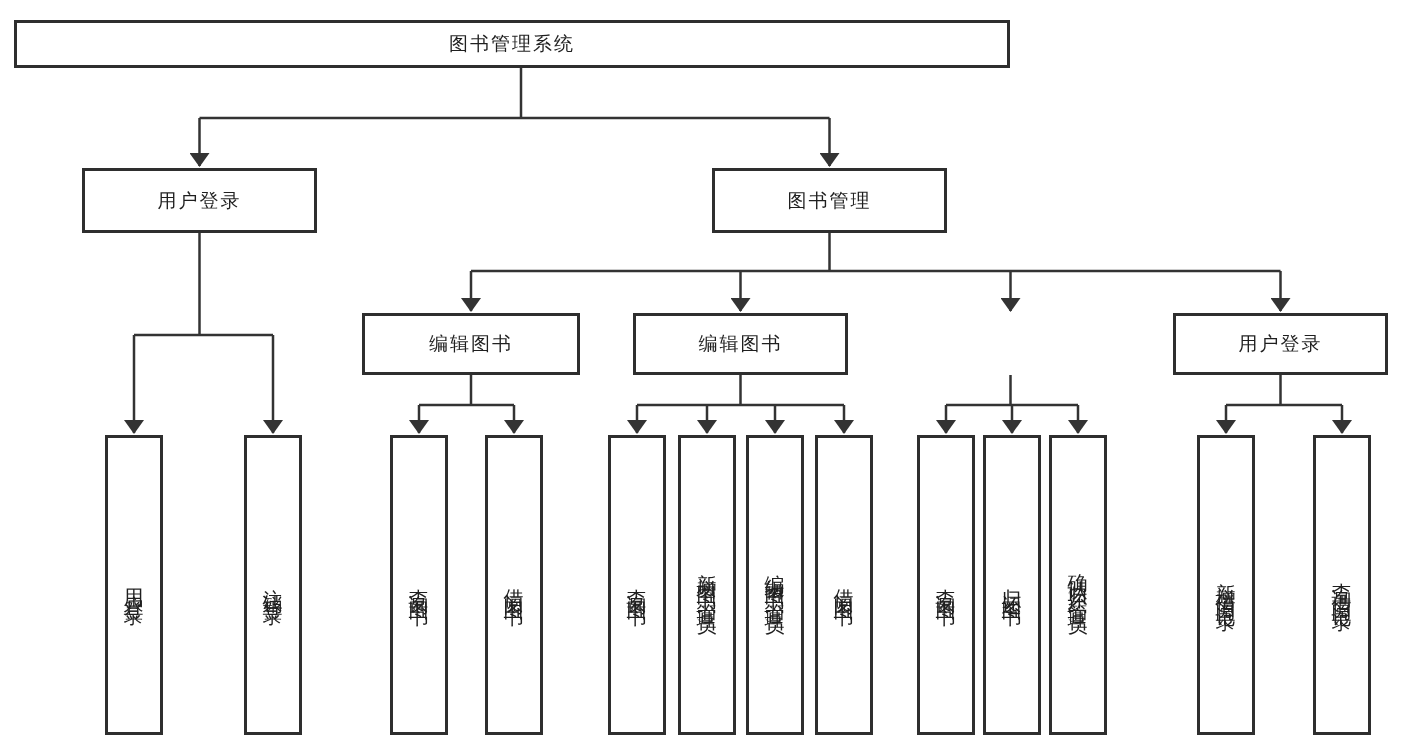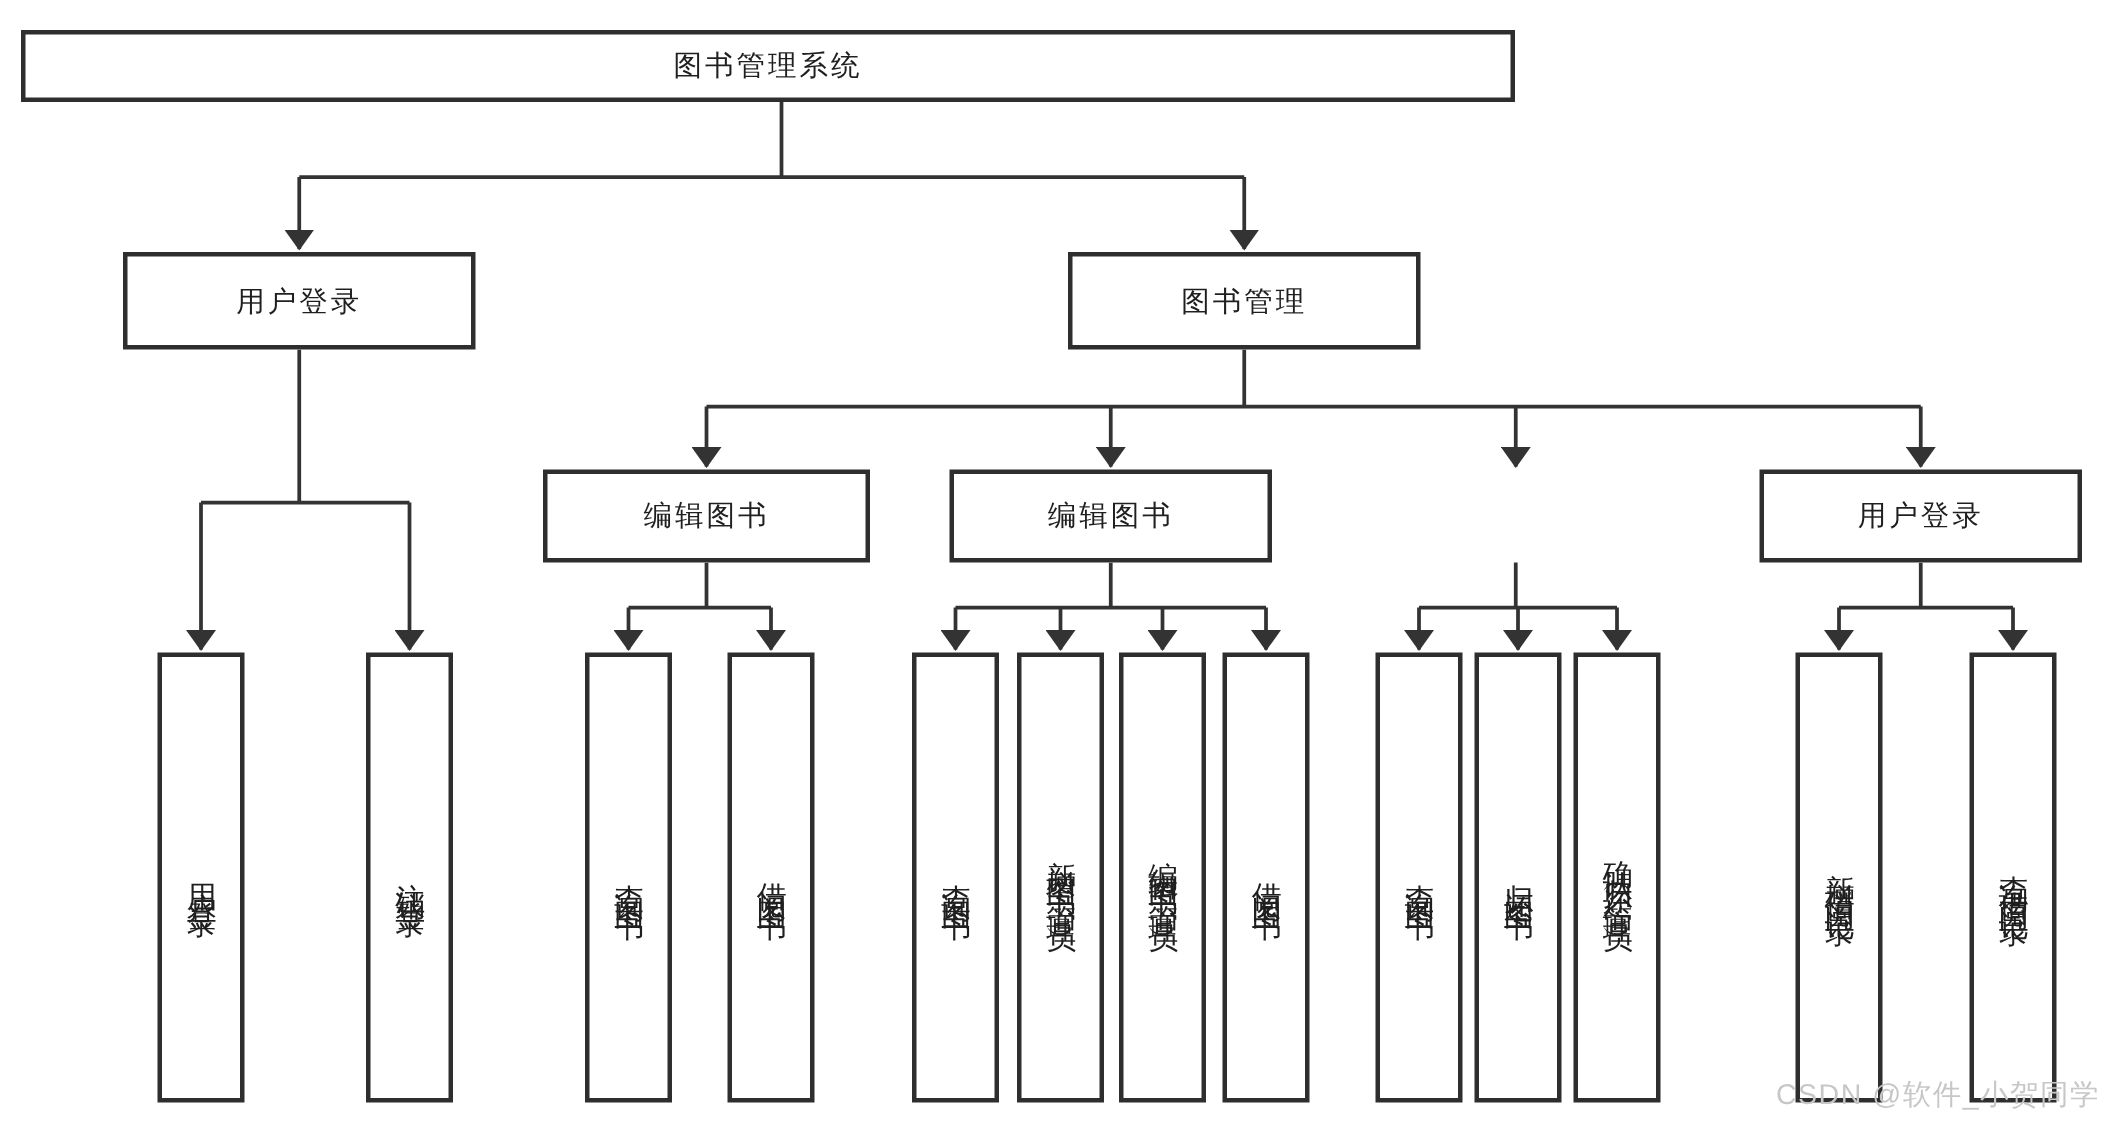--- a/index.html
+++ b/index.html
@@ -165,14 +165,13 @@
     <span class="vlabel">确认归还（管理员）</span>
   </div>
 
   <div class="box leaf" style="left:1197px; top:435px; width:58px; height:300px;">
     <span class="vlabel">新增借阅记录</span>
   </div>
   <div class="box leaf" style="left:1313px; top:435px; width:58px; height:300px;">
     <span class="vlabel">查询借阅记录</span>
   </div>
 
-  <div class="watermark">CSDN @软件_小贺同学</div>
 </div>
 
 </body></html>

